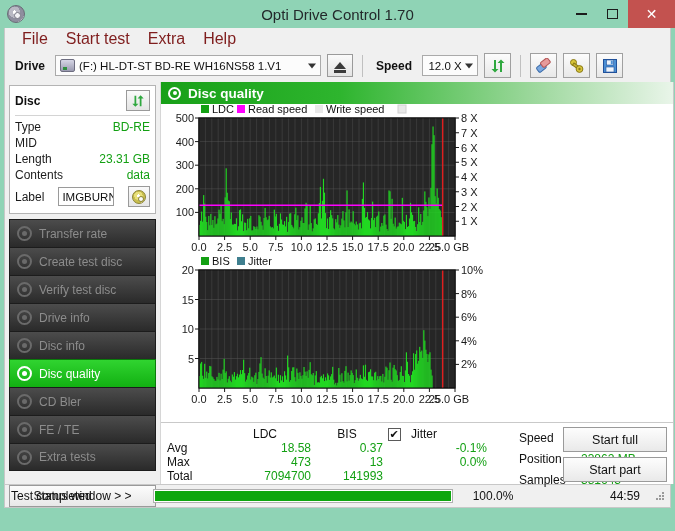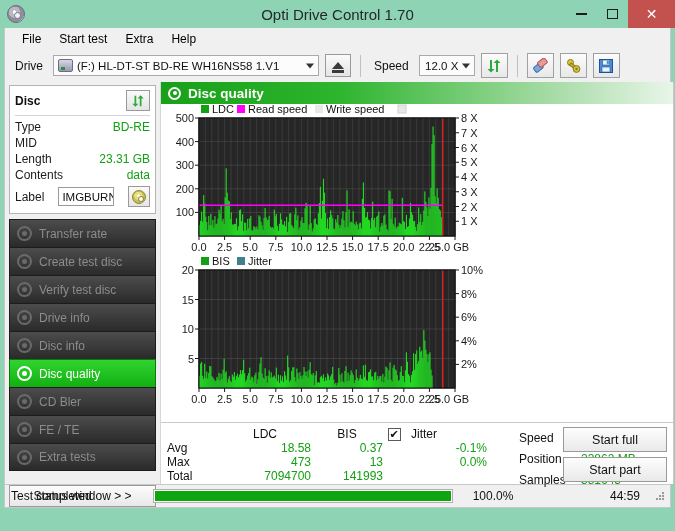--- a/index.html
+++ b/index.html
@@ -24,26 +24,26 @@
   .win-btns { margin-left:auto; display:flex; height:28px; }
   .win-btn { width:31px; height:28px; display:flex; align-items:center; justify-content:center;
       color:#1c1c1c; font-size:12px; }
   .win-btn.close { width:47px; background:#c3524f; color:#fff; font-size:14px; }
   .min-glyph { width:11px; height:2px; background:#1c1c1c; }
   .max-glyph { width:11px; height:10px; border:1.6px solid #1c1c1c; }
 
   
   .menubar { height:21px; background:#f0f0f0; display:flex; align-items:center;
       border-left:1px solid #c8c8c8; border-right:1px solid #c8c8c8; margin:0 4px; padding-left:8px; }
-  .menu-item { padding:2px 9px; font-size:12px; color:#000000; }
+  .menu-item { padding:2px 9px; font-size:16px; color:#7f1d1d; }
 
   
   .toolbar { height:33px; background:#f0f0f0; margin:0 4px; display:flex; align-items:center;
       border-left:1px solid #c8c8c8; border-right:1px solid #c8c8c8; padding:0 6px; gap:6px; }
-  .tb-label { font-weight:normal; font-size:12px; color:#111; padding:0 4px; }
+  .tb-label { font-weight:bold; font-size:12px; color:#111; padding:0 4px; }
   .combo { height:21px; background:#fcfcfc; border:1px solid #aaa; display:flex; align-items:center;
       font-size:11.5px; color:#111; position:relative; padding:0 16px 0 4px; }
   .combo .arrow { position:absolute; right:4px; top:50%; transform:translateY(-50%);
       width:0;height:0;border-left:4px solid transparent;border-right:4px solid transparent;border-top:5px solid #333; }
   .drive-combo { width:266px; }
   .drive-ico { width:15px;height:13px;margin-right:4px;flex:0 0 auto;position:relative;
       background:linear-gradient(#d6d6e6,#9a9ab0); border:1px solid #6d6d80; border-radius:2px; }
   .drive-ico:after{content:"";position:absolute;left:2px;bottom:1px;width:4px;height:3px;background:#2f8f3f;}
   .speed-combo { width:56px; justify-content:center; padding:0 14px 0 4px; }
   .sq-btn { width:26px; height:23px; background:linear-gradient(#fafafa,#e4e4e4); border:1px solid #9a9a9a;

